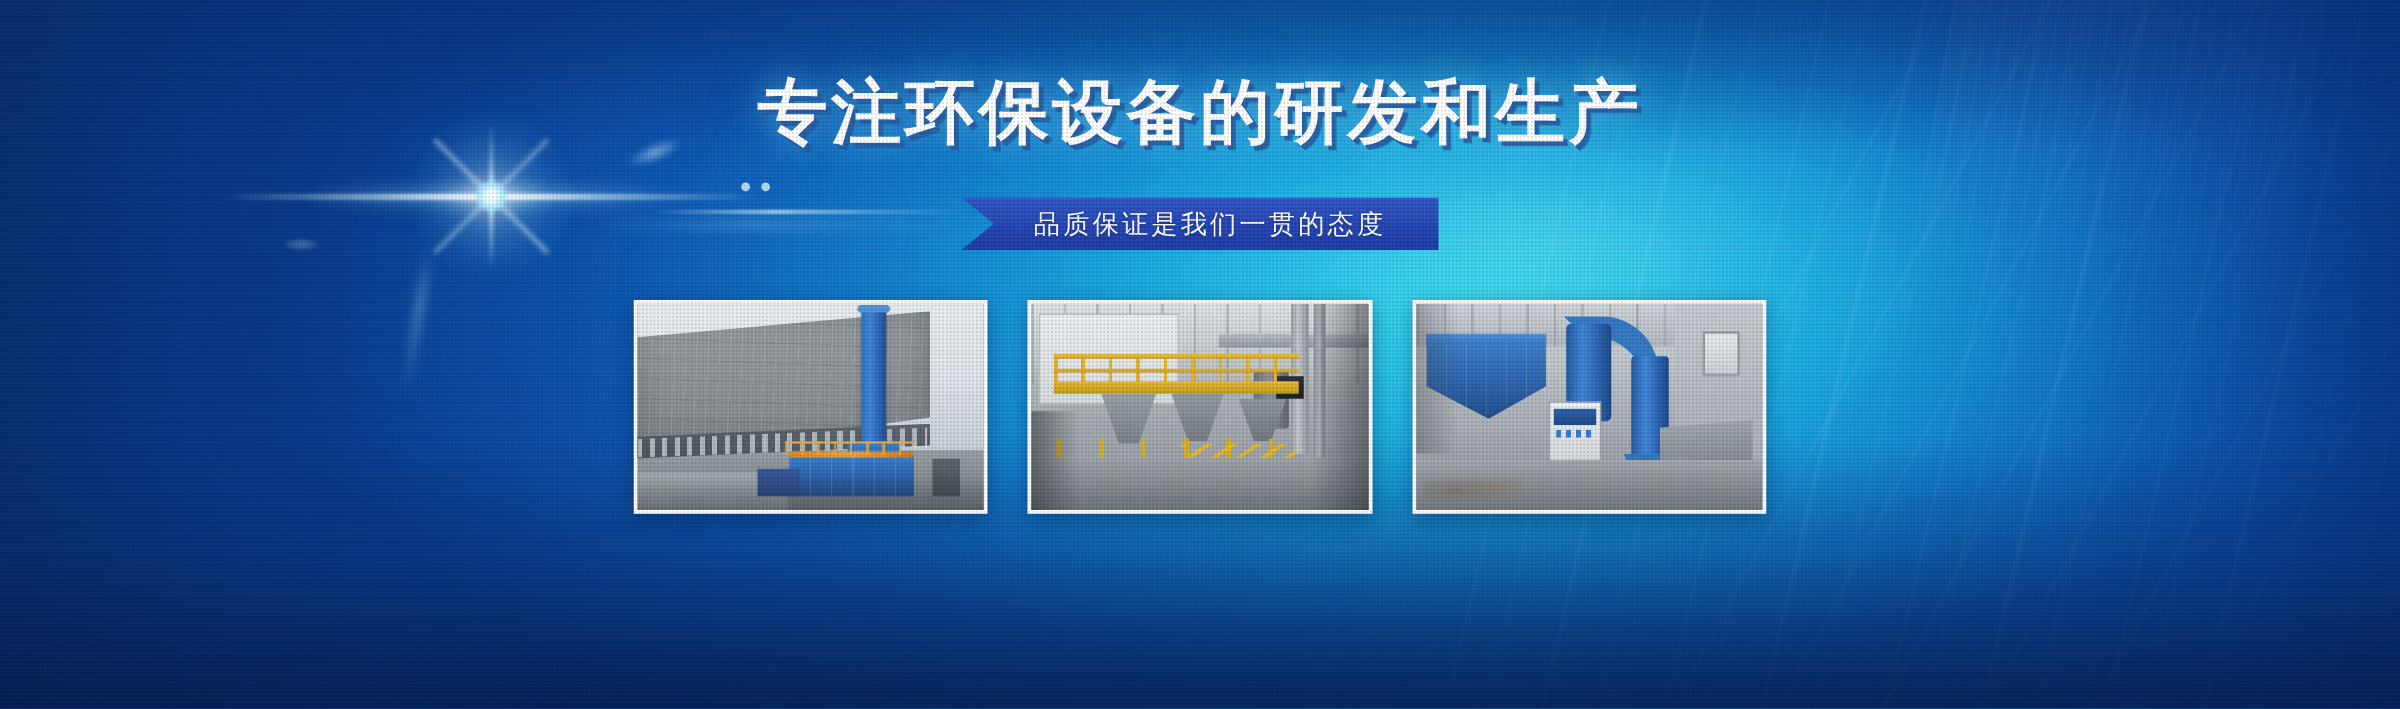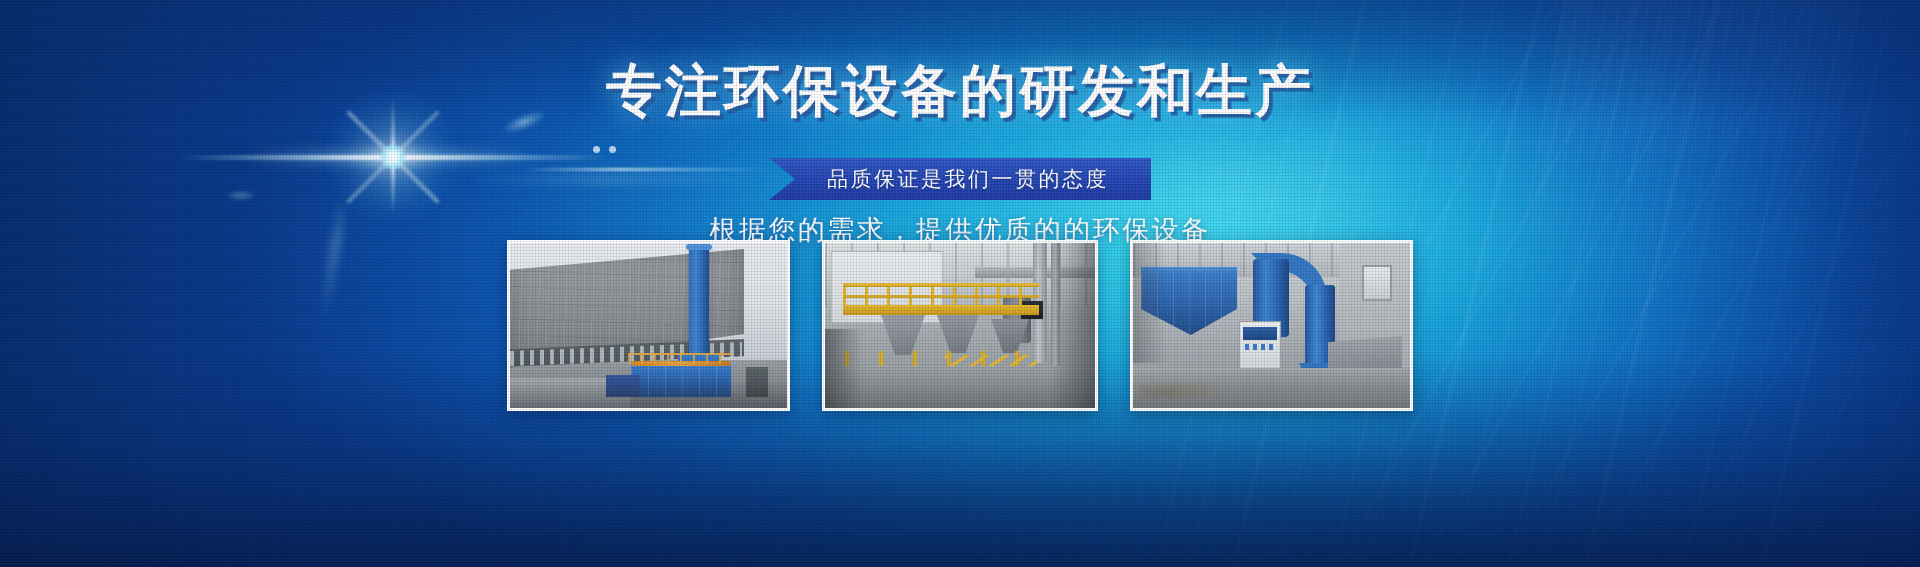--- a/index.html
+++ b/index.html
@@ -449,21 +449,20 @@
   <div class="content">
 
     <div class="headline">专注环保设备的研发和生产</div>
 
     <div class="ribbon-wrap">
       <div class="ribbon">
         <span class="ribbon-text">品质保证是我们一贯的态度</span>
       </div>
     </div>
 
-    <div class="tagline">根据您的需求，提供优质的的环保设备</div>
 
     <div class="photos">
 
       <div class="photo ph1">
         <div class="inner">
           <span class="p1-sky"></span>
           <span class="p1-ground"></span>
           <span class="p1-ground2"></span>
           <span class="p1-wall"></span>
           <span class="p1-wall-lines"></span>

